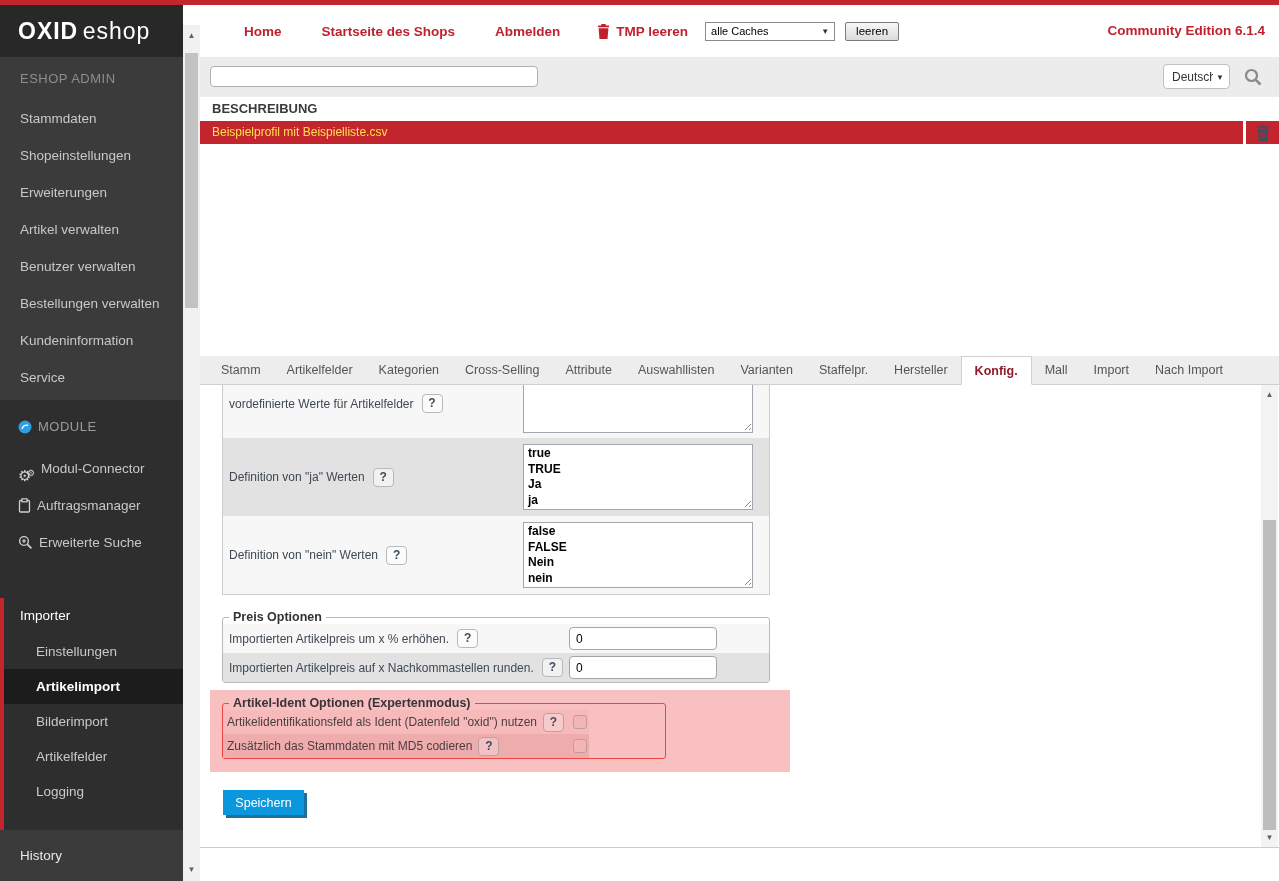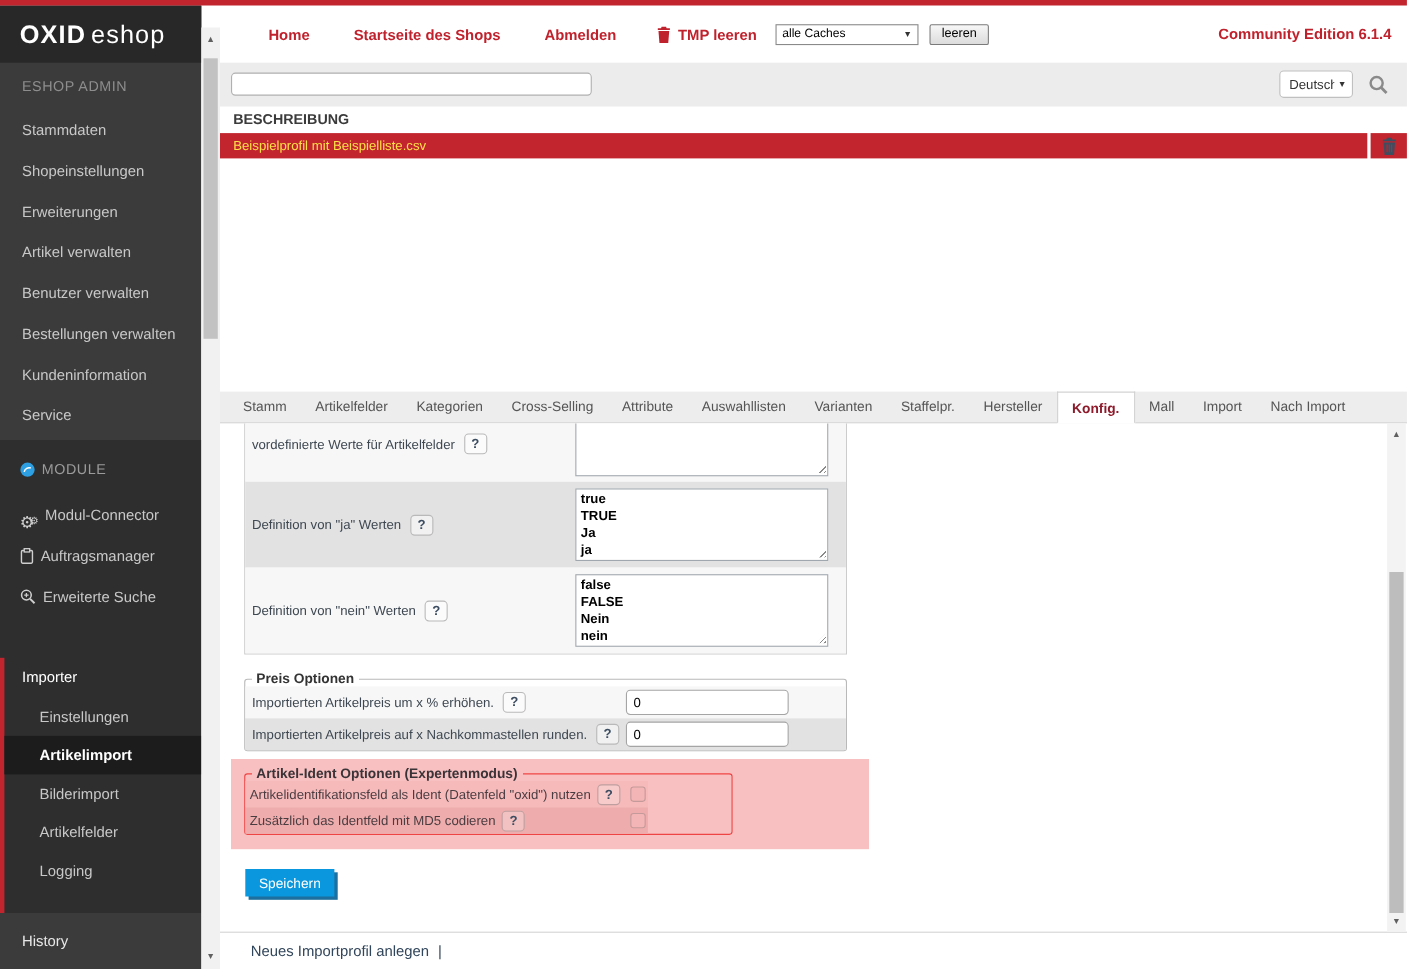--- a/index.html
+++ b/index.html
@@ -293,34 +293,30 @@
 
       <div class="pink-wrap">
         <fieldset class="ident-fs">
           <legend>Artikel-Ident Optionen (Expertenmodus)</legend>
           <div class="ident-row light">
             <span class="ident-label">Artikelidentifikationsfeld als Ident (Datenfeld "oxid") nutzen</span>
             <span class="help-btn">?</span>
             <span class="checkbox"></span>
           </div>
           <div class="ident-row dark">
-            <span class="ident-label">Zusätzlich das Identfeld mit MD5 codieren</span>
+            <span class="ident-label">Zusätzlich das Stammdaten mit MD5 codieren</span>
             <span class="help-btn">?</span>
             <span class="checkbox"></span>
           </div>
         </fieldset>
       </div>
 
       <button class="save-btn">Speichern</button>
 
       <div class="panel-scroll">
         <div class="scroll-arrow up">▲</div>
         <div class="panel-thumb"></div>
         <div class="scroll-arrow down">▼</div>
       </div>
     </div>
 
-    <div class="bottombar">
-      <a class="new-profile">Neues Importprofil anlegen</a>
-      <span class="sep">|</span>
-    </div>
   </main>
 </div>
 
 </body></html>

